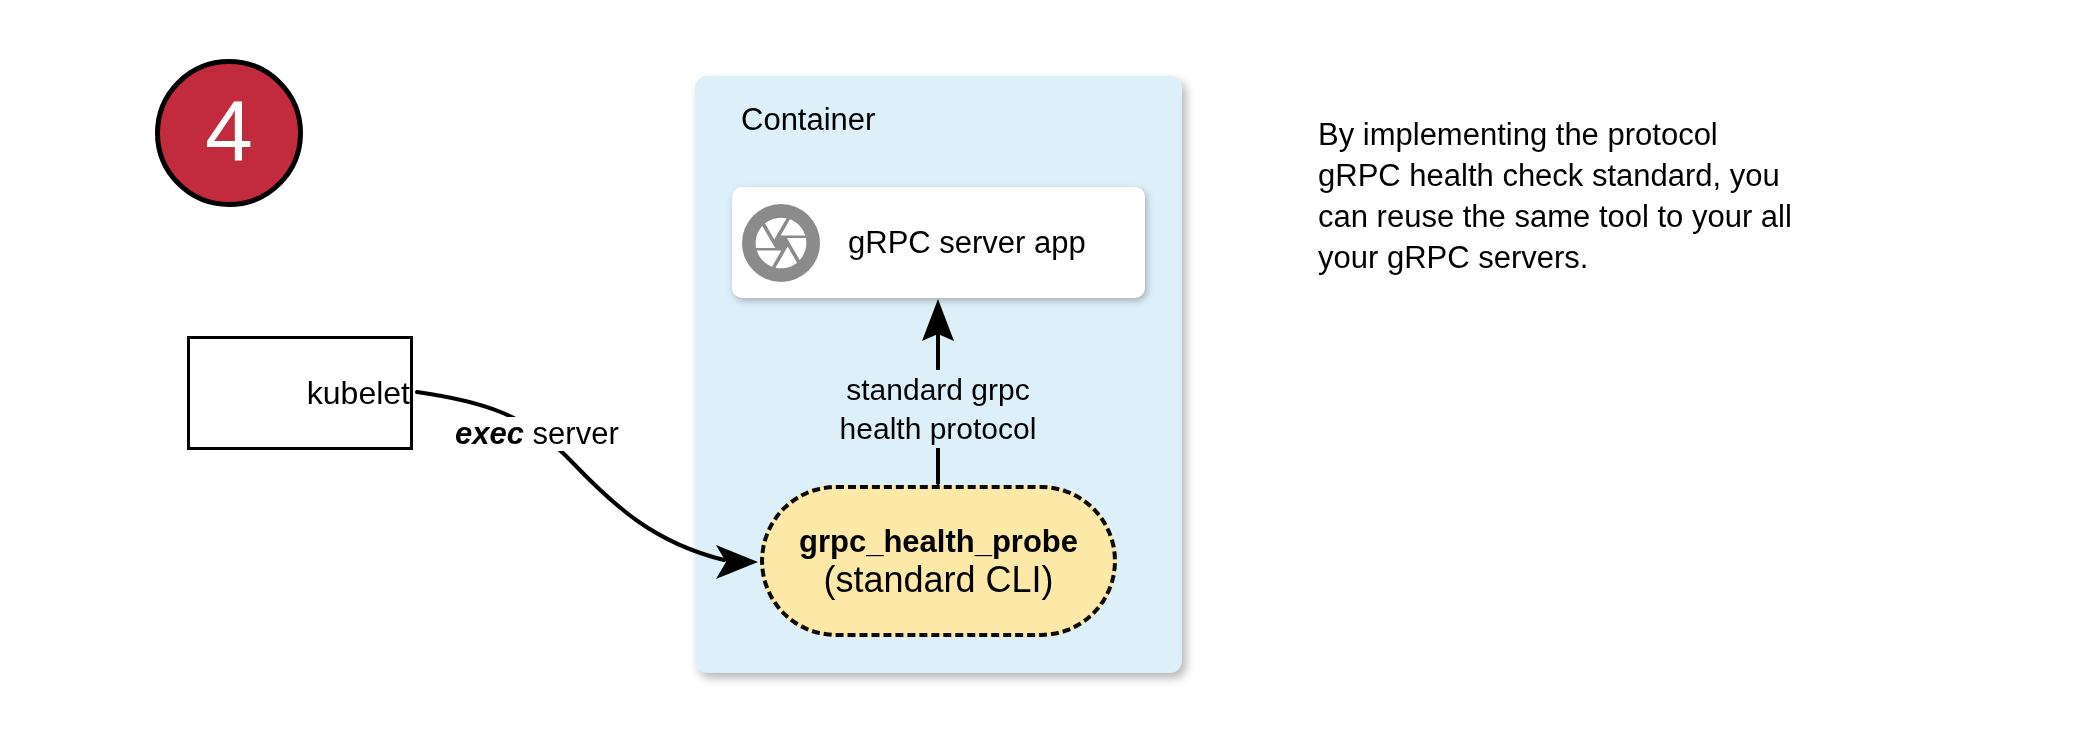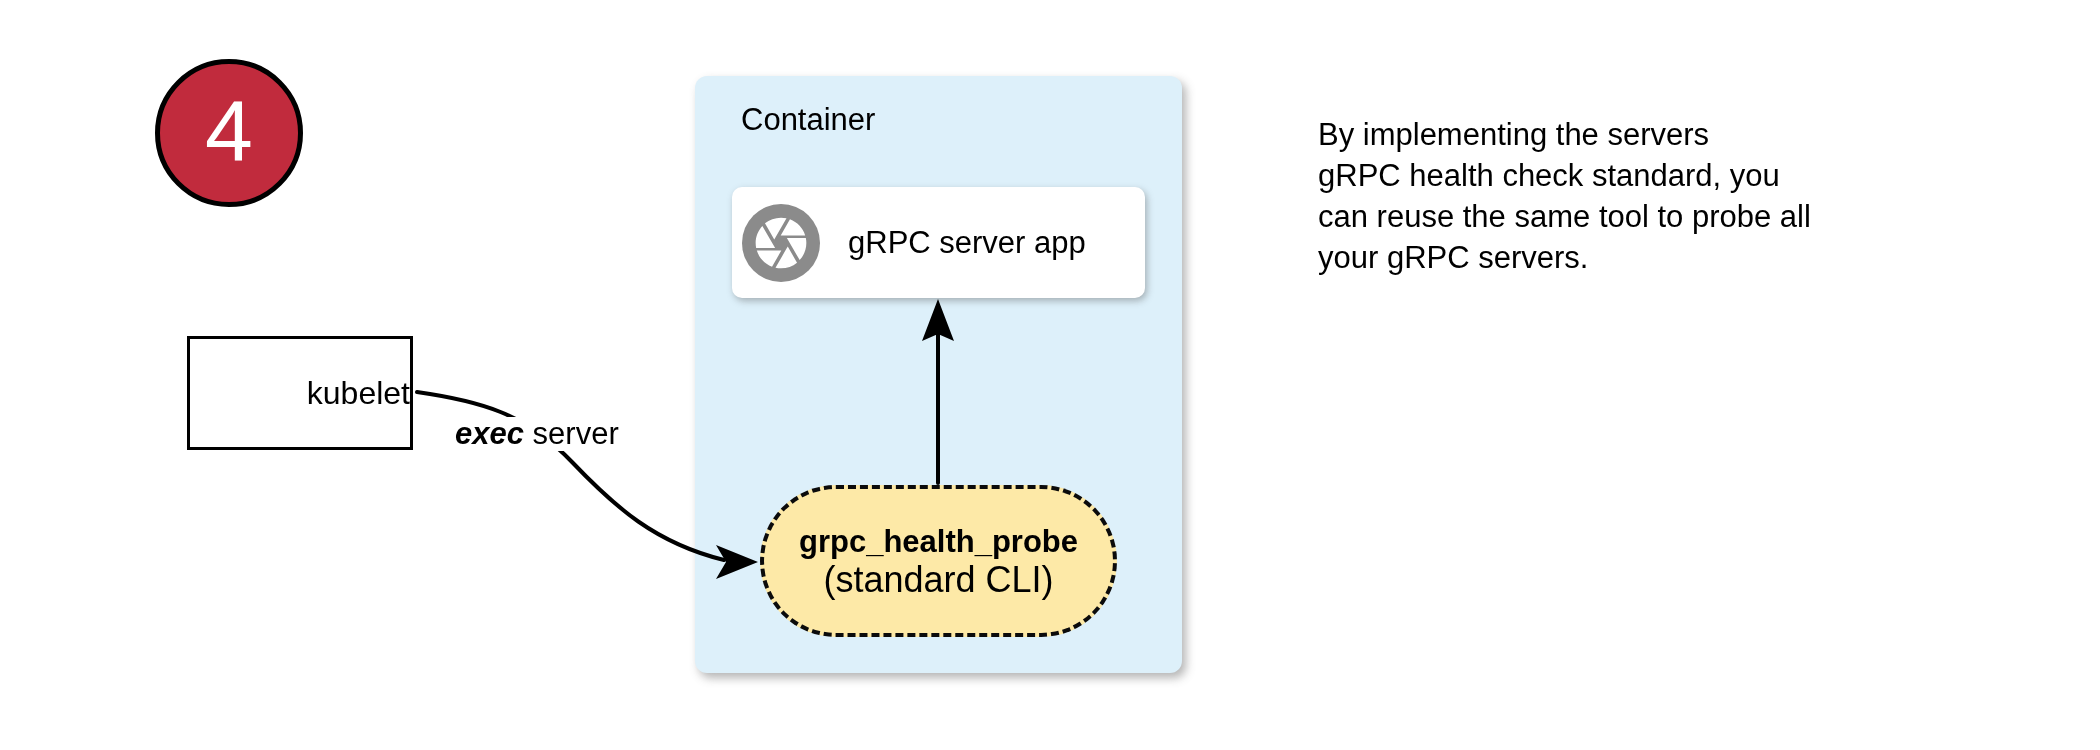--- a/index.html
+++ b/index.html
@@ -166,21 +166,25 @@
     <path d="M 758 562 L 716 545 L 726 562 L 716 579 Z" fill="#000"></path>
 
     <path d="M 938 330 L 938 483" fill="none" stroke="#000" stroke-width="4" stroke-linecap="round"></path>
     <path d="M 938 299 L 922 341 L 938 334 L 954 341 Z" fill="#000"></path>
   </svg>
 
   <div class="exec-label">
     <span class="bold">exec</span><span> server</span>
   </div>
 
+  <div class="protocol-label">
+    <div>standard grpc</div>
+    <div>health protocol</div>
+  </div>
 
   <div class="note">
-    <div>By implementing the servers</div>
+    <div>By implementing the protocol</div>
     <div>gRPC health check standard, you</div>
-    <div>can reuse the same tool to probe all</div>
+    <div>can reuse the same tool to your all</div>
     <div>your gRPC servers.</div>
   </div>
 
 </div>
 
 </body></html>

